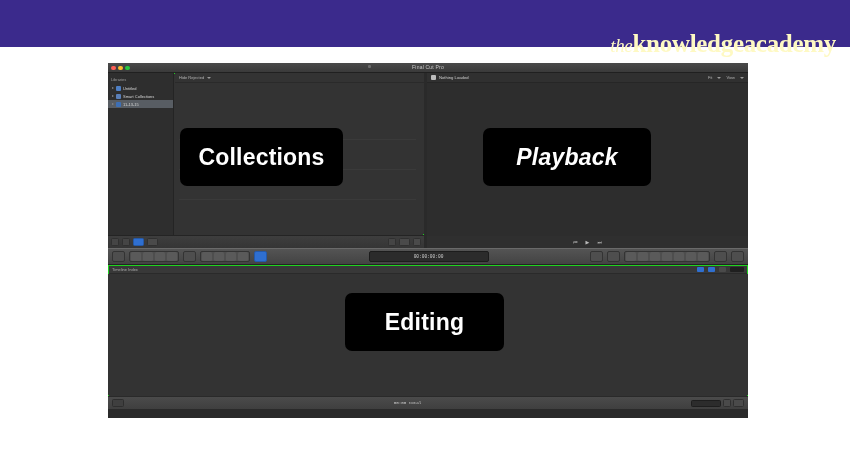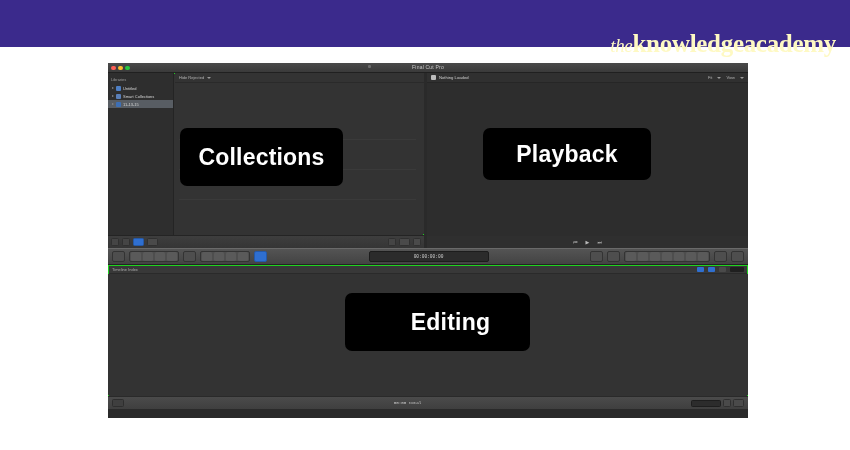--- a/index.html
+++ b/index.html
@@ -188,22 +188,22 @@
   }
 
   
   .label-chip{
     position:absolute;background:#000000;border-radius:7px;
     display:flex;align-items:center;justify-content:center;
     color:#ffffff;font-weight:bold;letter-spacing:.2px;
     font-family:"Liberation Sans",sans-serif;
   }
   #chip-organising{left:180px;top:128px;width:163px;height:58px;font-size:23px;}
-  #chip-playback{left:483px;top:128px;width:168px;height:52px;font-size:23px;}
-  #chip-editing{left:345px;top:293px;width:159px;height:58px;font-size:23px;padding-left:26px;}
+  #chip-playback{left:483px;top:128px;width:168px;height:58px;font-size:23px;font-style:italic;}
+  #chip-editing{left:345px;top:293px;width:159px;height:58px;font-size:23px;}
 </style>
 </head>
 <body>
 
 <div class="brand-bar">
   <div class="brand-logo">
     <span class="the">the</span><span class="ka">knowledgeacademy</span>
   </div>
 </div>
 

